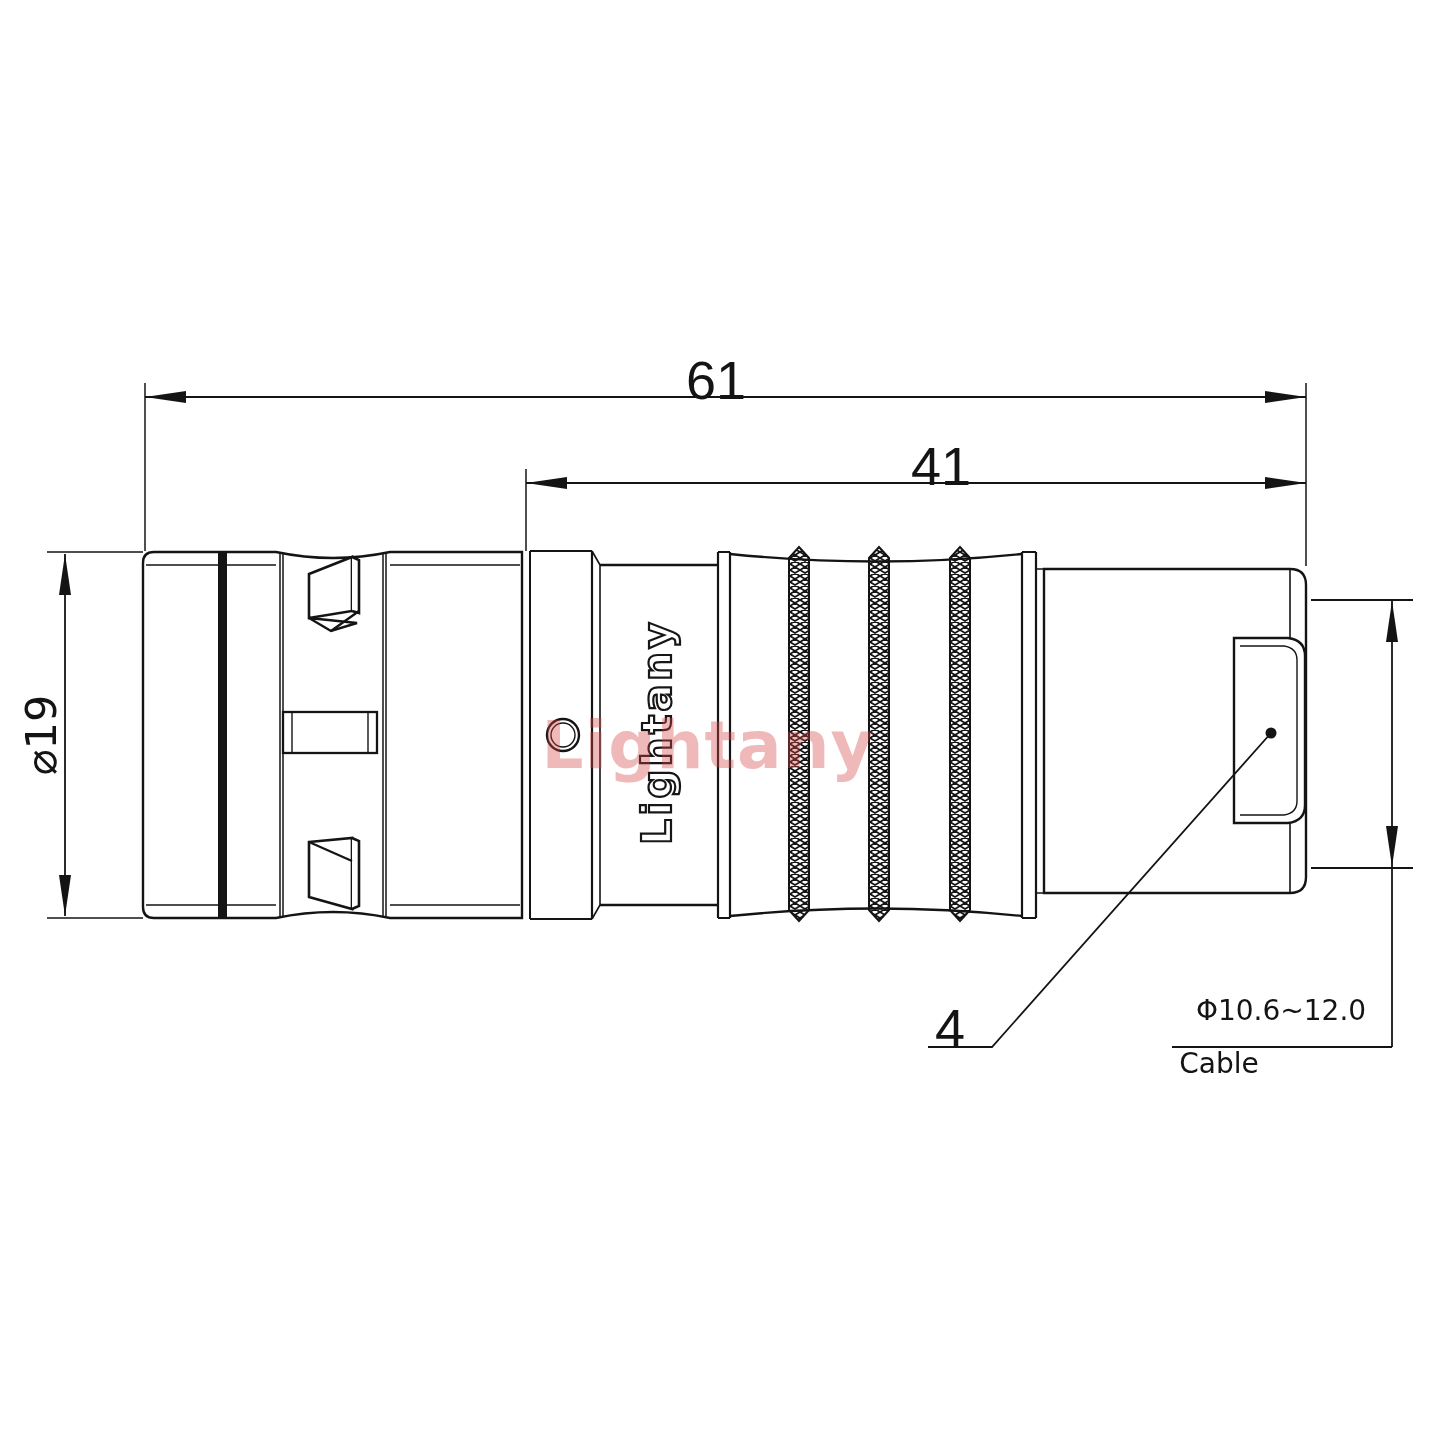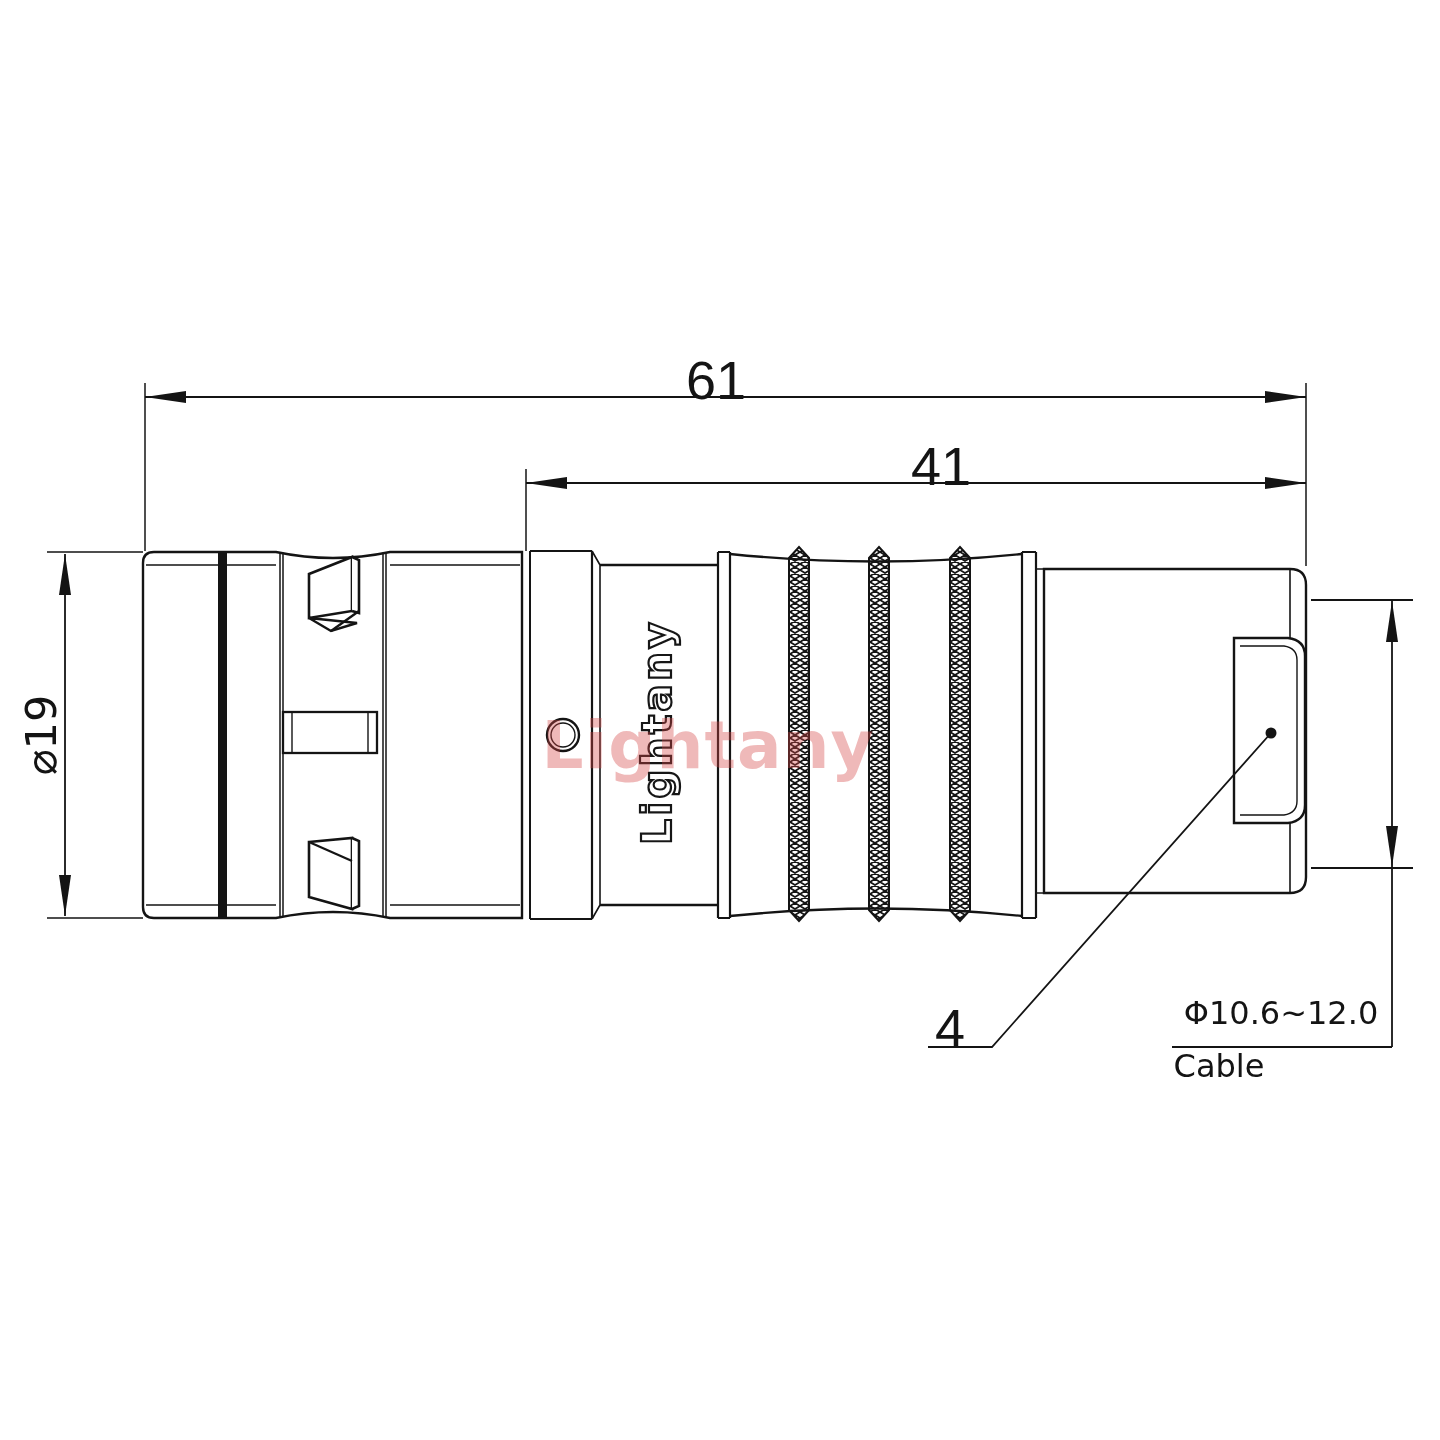--- a/index.html
+++ b/index.html
@@ -10,21 +10,21 @@
   .drawing-svg{position:absolute;left:0;top:0;width:1440px;height:1440px;}
   .lbl{
     position:absolute;line-height:1;white-space:nowrap;color:#141414;
     font-family:"Liberation Sans",sans-serif;
   }
   .dim-num{font-size:54px;transform:translateX(-50%);}
   .dia-label{
     font-size:43px;font-family:"DejaVu Sans",sans-serif;
     transform:translate(-50%,-50%) rotate(-90deg);
   }
-  .spec-label{font-size:32px;font-family:"DejaVu Sans",sans-serif;transform:translateX(-50%);}
+  .spec-label{font-size:28px;font-family:"DejaVu Sans",sans-serif;transform:translateX(-50%);}
   .body-logo{
     font-size:41px;font-family:"DejaVu Sans",sans-serif;font-weight:600;
     letter-spacing:3px;color:#ffffff;-webkit-text-stroke:2.2px #161616;
     transform:translate(-50%,-50%) rotate(-90deg);
   }
   .watermark{
     font-size:66px;font-family:"DejaVu Sans",sans-serif;font-weight:600;
     letter-spacing:1px;color:rgba(214,70,70,0.38);
     transform:translate(-50%,-50%);z-index:5;
   }

